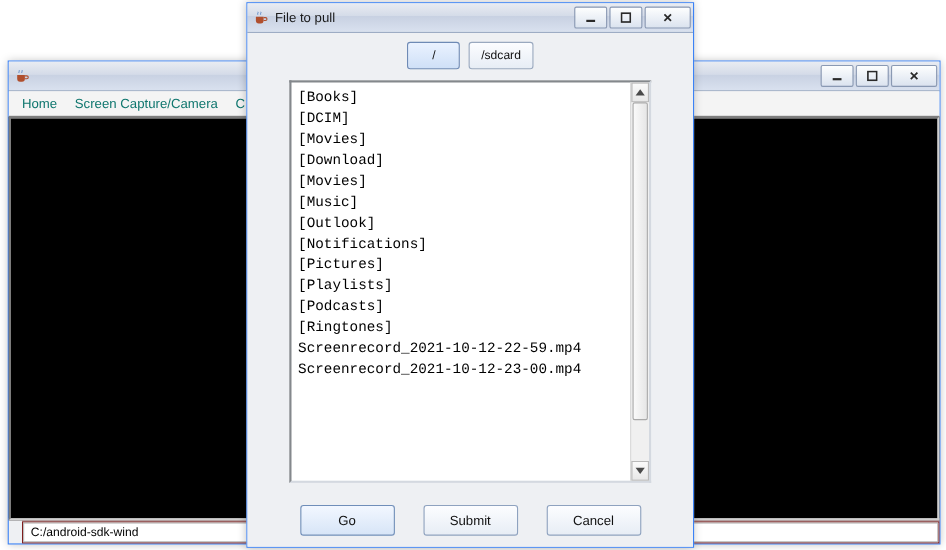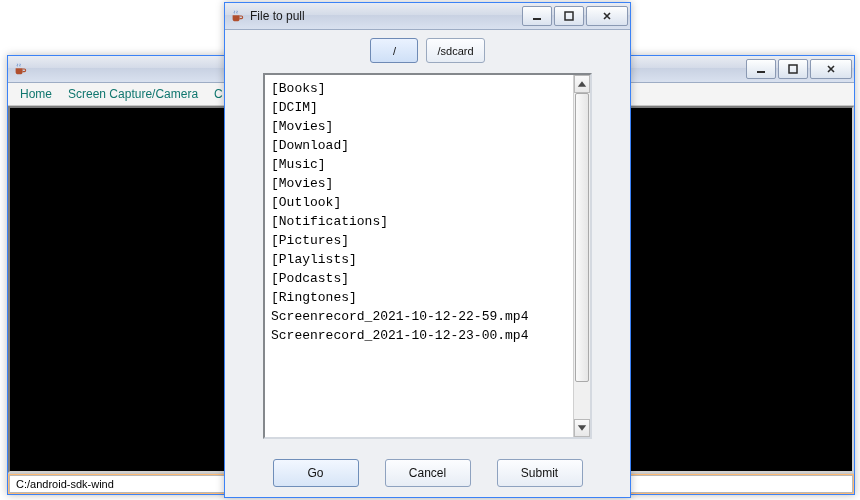--- a/index.html
+++ b/index.html
@@ -90,23 +90,24 @@
   }
   #back-window .client {
     flex: 1;
     background: #000;
     border: 2px inset #d0d0d0;
   }
   #back-window .statusbar {
     height: 20px;
     display: flex;
     border-top: 1px solid #c6c6c6;
-    background: #fdba74;
+    background: #7f1d1d;
     font-size: 11px;
     color: #000;
+    margin-left: 12px;
   }
   #back-window .status-cell {
     padding: 2px 6px;
     border: 1px solid #b9b9b9;
     background: #fff;
     display: flex;
     align-items: center;
     white-space: nowrap;
     margin: 1px;
   }
@@ -308,22 +309,22 @@
         <div class="crumb-btn active">/</div>
         <div class="crumb-btn">/sdcard</div>
       </div>
 
       <div class="listbox">
         <div class="list-content" id="list-content">
             <div class="list-row">[Books]</div>
             <div class="list-row">[DCIM]</div>
             <div class="list-row">[Movies]</div>
             <div class="list-row">[Download]</div>
+            <div class="list-row">[Movies]</div>
             <div class="list-row">[Music]</div>
-            <div class="list-row">[Movies]</div>
             <div class="list-row">[Outlook]</div>
             <div class="list-row">[Notifications]</div>
             <div class="list-row">[Pictures]</div>
             <div class="list-row">[Playlists]</div>
             <div class="list-row">[Podcasts]</div>
             <div class="list-row">[Ringtones]</div>
             <div class="list-row">Screenrecord_2021-10-12-22-59.mp4</div>
             <div class="list-row">Screenrecord_2021-10-12-23-00.mp4</div>
           </div>
         <div class="scrollbar">
@@ -338,20 +339,20 @@
           <div class="scroll-btn">
               <svg viewBox="0 0 10 10">
                 <path d="M5 7 L8 3 L2 3 Z" fill="#4a4a4a"></path>
               </svg>
             </div>
         </div>
       </div>
 
       <div class="button-row">
         <div class="dlg-btn primary">Go</div>
+        <div class="dlg-btn">Submit</div>
         <div class="dlg-btn">Cancel</div>
-        <div class="dlg-btn">Submit</div>
       </div>
 
     </div>
   </div>
 
 </div>
 
 </body></html>

